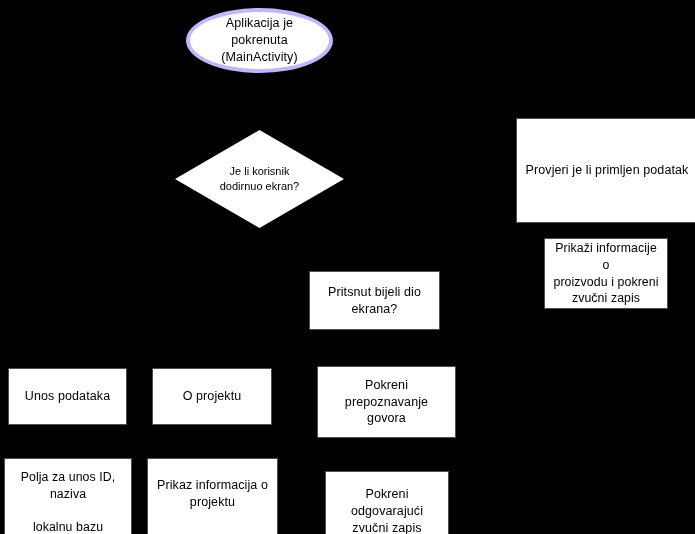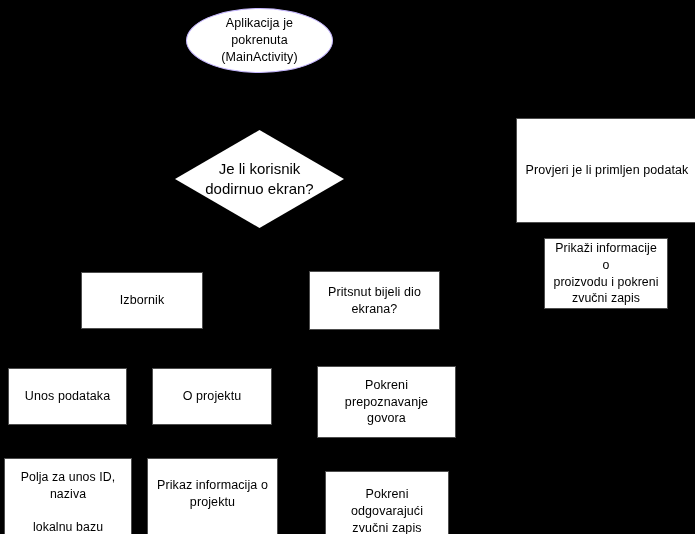--- a/index.html
+++ b/index.html
@@ -28,21 +28,21 @@
     font-size: 12.5px;
     line-height: 1.35;
     letter-spacing: 0.1px;
   }
   .process {
     border: 1px solid #4d4d4d;
     padding: 4px 6px;
   }
   .terminator {
     border-radius: 50%;
-    border: 1px solid #c4b5fd;
+    border: 4px solid #c4b5fd;
     padding: 4px 10px;
   }
   .decision-wrap {
     position: absolute;
     background: transparent;
     display: flex;
     align-items: center;
     justify-content: center;
   }
   .decision-shape {
@@ -50,21 +50,21 @@
     inset: 0;
     background: #ffffff;
     -webkit-clip-path: polygon(50% 0%, 100% 50%, 50% 100%, 0% 50%);
     clip-path: polygon(50% 0%, 100% 50%, 50% 100%, 0% 50%);
   }
   .decision-label {
     position: relative;
     z-index: 2;
     color: #000000;
     text-align: center;
-    font-size: 15px;
+    font-size: 11px;
     line-height: 1.35;
     max-width: 78%;
   }
   .clipped {
     align-items: flex-start;
     padding-top: 10px;
   }
   .tight {
     font-size: 12.3px;
   }
@@ -96,23 +96,20 @@
   </div>
 
   <div class="node process tight" style="left:544px; top:238px; width:124px; height:71px;">
     <span>
       <span>Prikaži informacije o</span><br>
       <span>proizvodu i pokreni</span><br>
       <span>zvučni zapis</span>
     </span>
   </div>
 
-  <div class="node process" style="left:81px; top:272px; width:122px; height:57px;">
-    <span>Izbornik</span>
-  </div>
 
   <div class="node process" style="left:309px; top:271px; width:131px; height:59px;">
     <span>
       <span>Pritsnut bijeli dio</span><br>
       <span>ekrana?</span>
     </span>
   </div>
 
   <div class="node process" style="left:152px; top:368px; width:120px; height:57px;">
     <span>O projektu</span>

